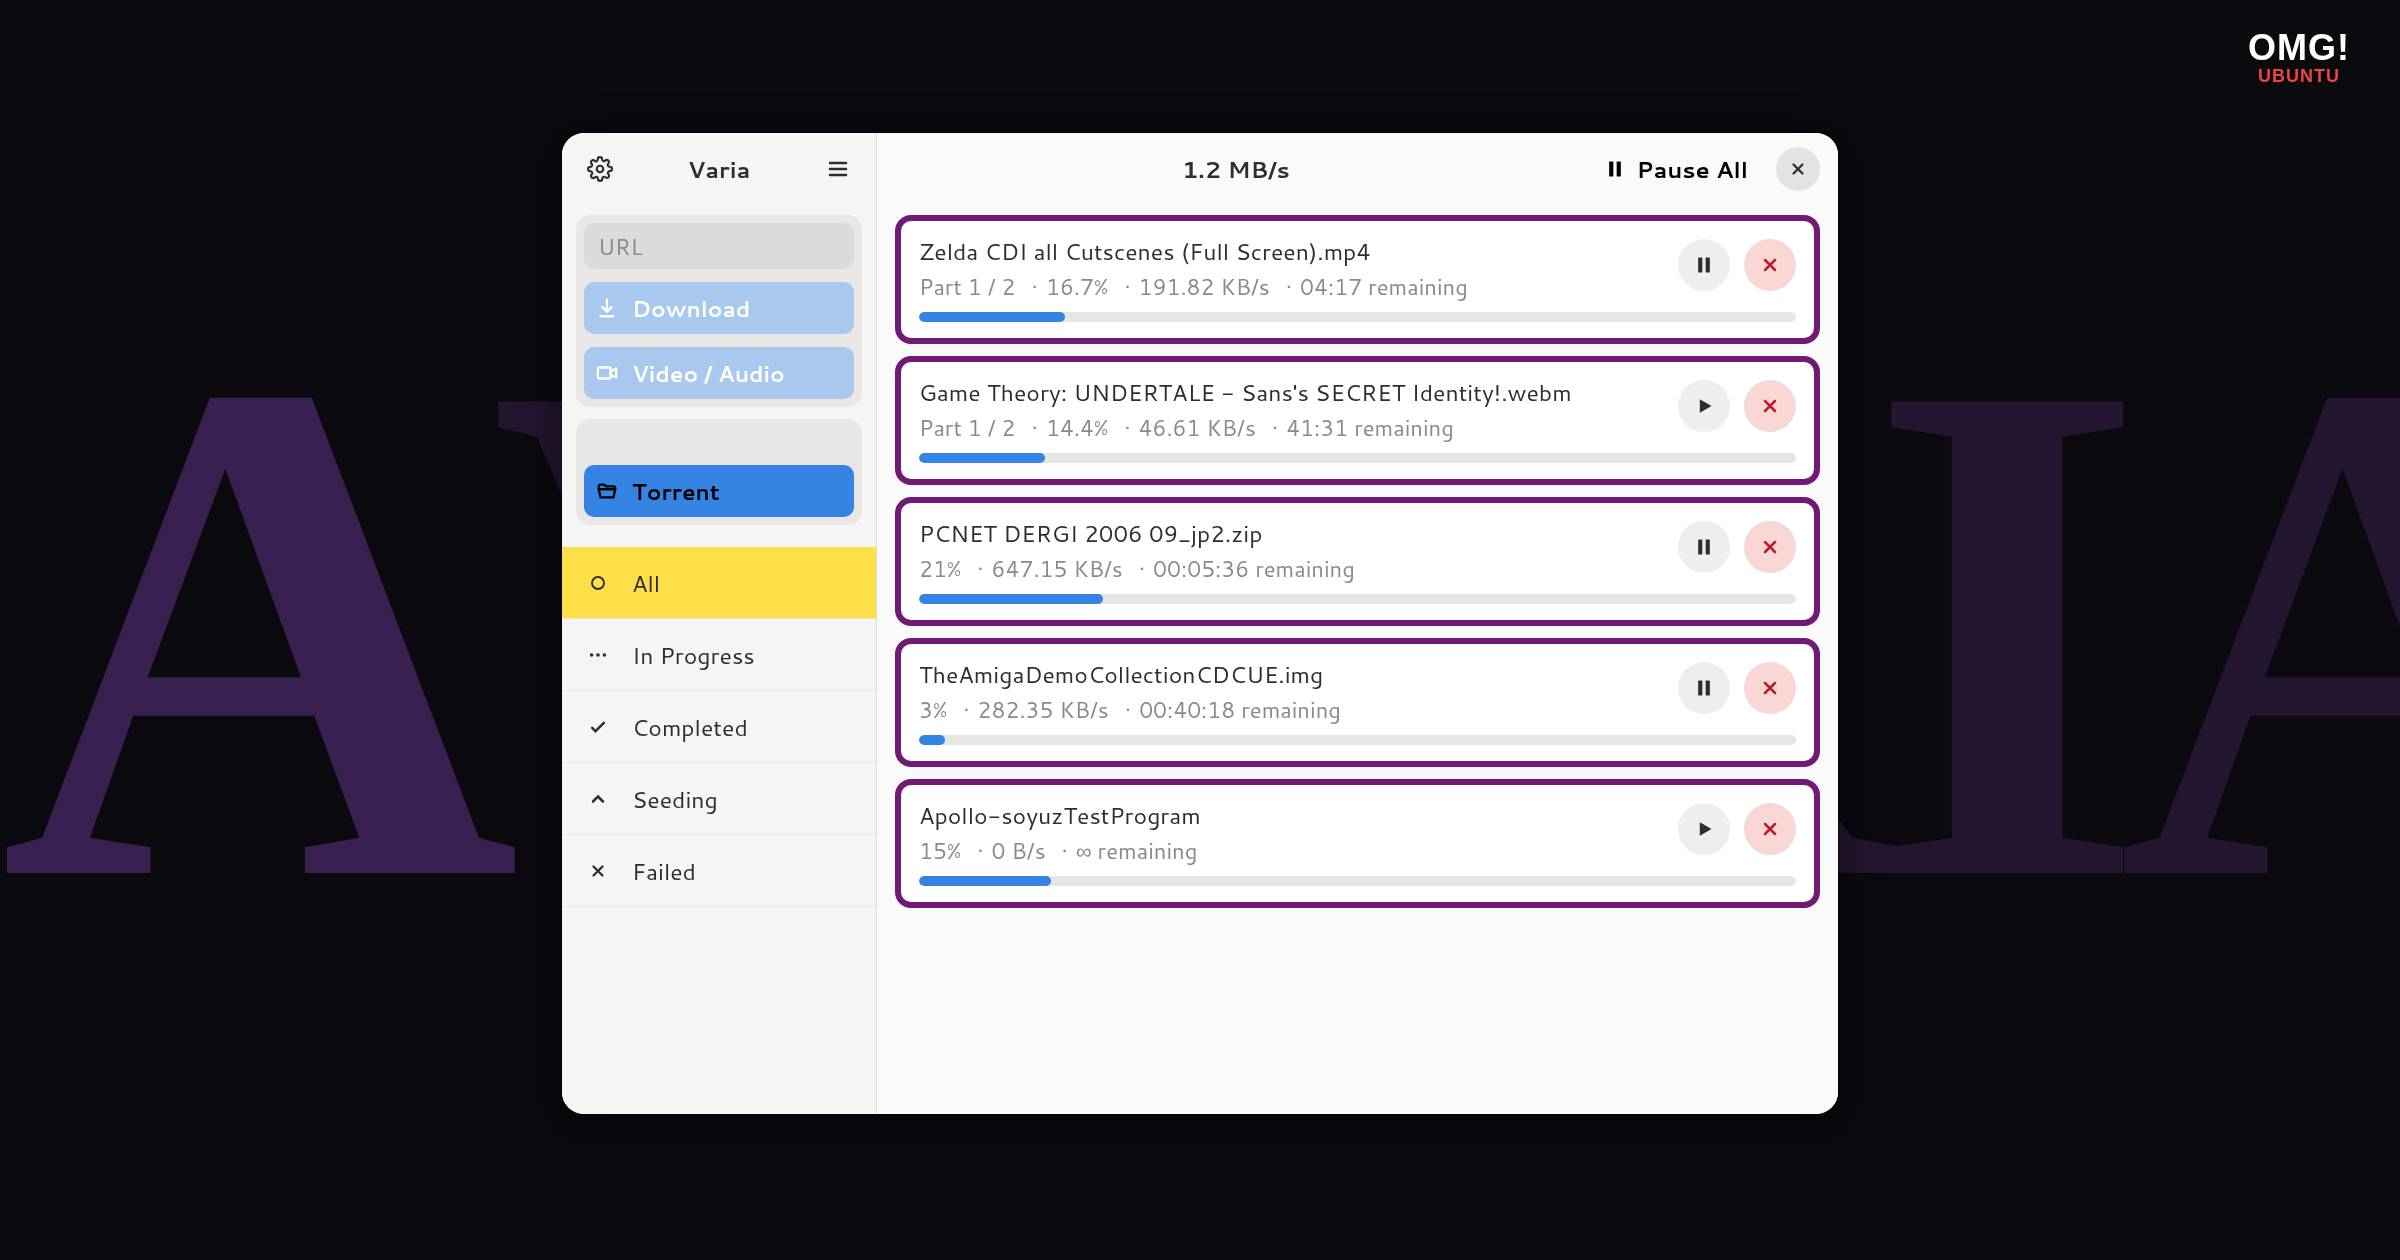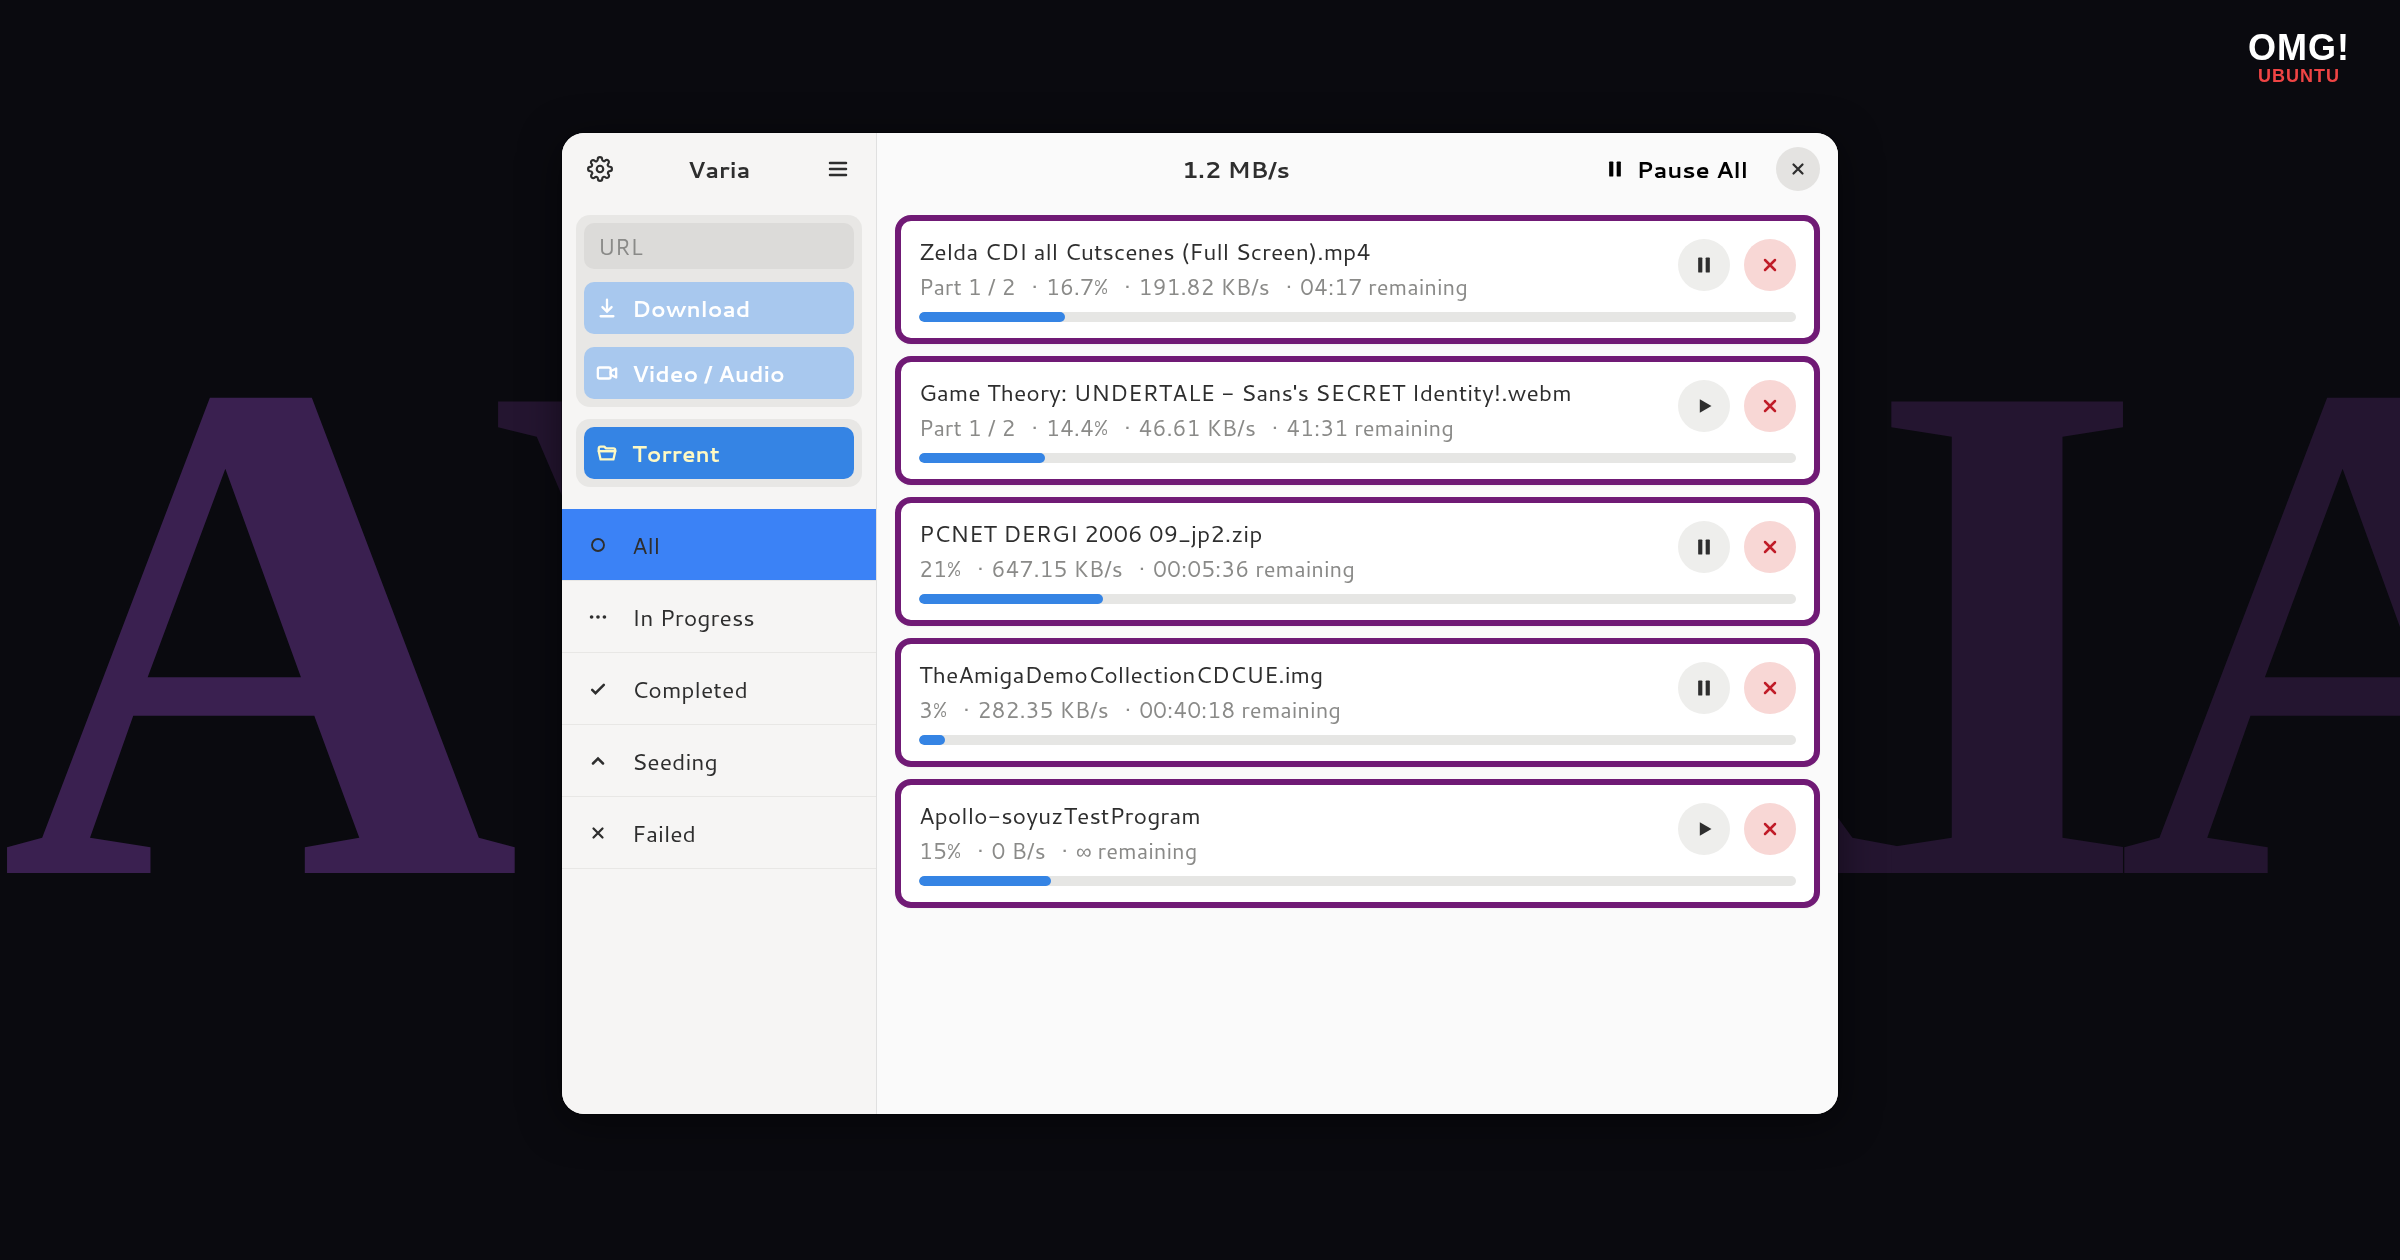--- a/index.html
+++ b/index.html
@@ -123,41 +123,42 @@
   font-size: 22px;
   font-weight: 600;
   cursor: pointer;
 }
 .pill-light {
   background: #a8c8ee;
   color: #fff;
 }
 .pill-primary {
   background: #3584e4;
-  color: #fef9c3;
+  color: #000000;
+  margin-top: 38px;
 }
 .torrent-wrap {
   margin-top: 12px;
   background: #e8e7e5;
   border-radius: 14px;
   padding: 8px;
 }
 .filter-list { margin-top: 12px; }
 .filter-item {
   height: 72px;
   display: flex;
   align-items: center;
   padding: 0 24px;
   gap: 22px;
   font-size: 23px;
   color: #2e2e2e;
   cursor: pointer;
   border-bottom: 1px solid #e8e7e5;
 }
-.filter-item.active { background: #3b82f6; }
+.filter-item.active { background: #fde047; }
 .filter-item .ficon { width: 24px; display: flex; justify-content: center; color: #2e2e2e; }
 
 .main {
   flex: 1;
   background: #fafafa;
   display: flex;
   flex-direction: column;
 }
 .main-header {
   height: 72px;

